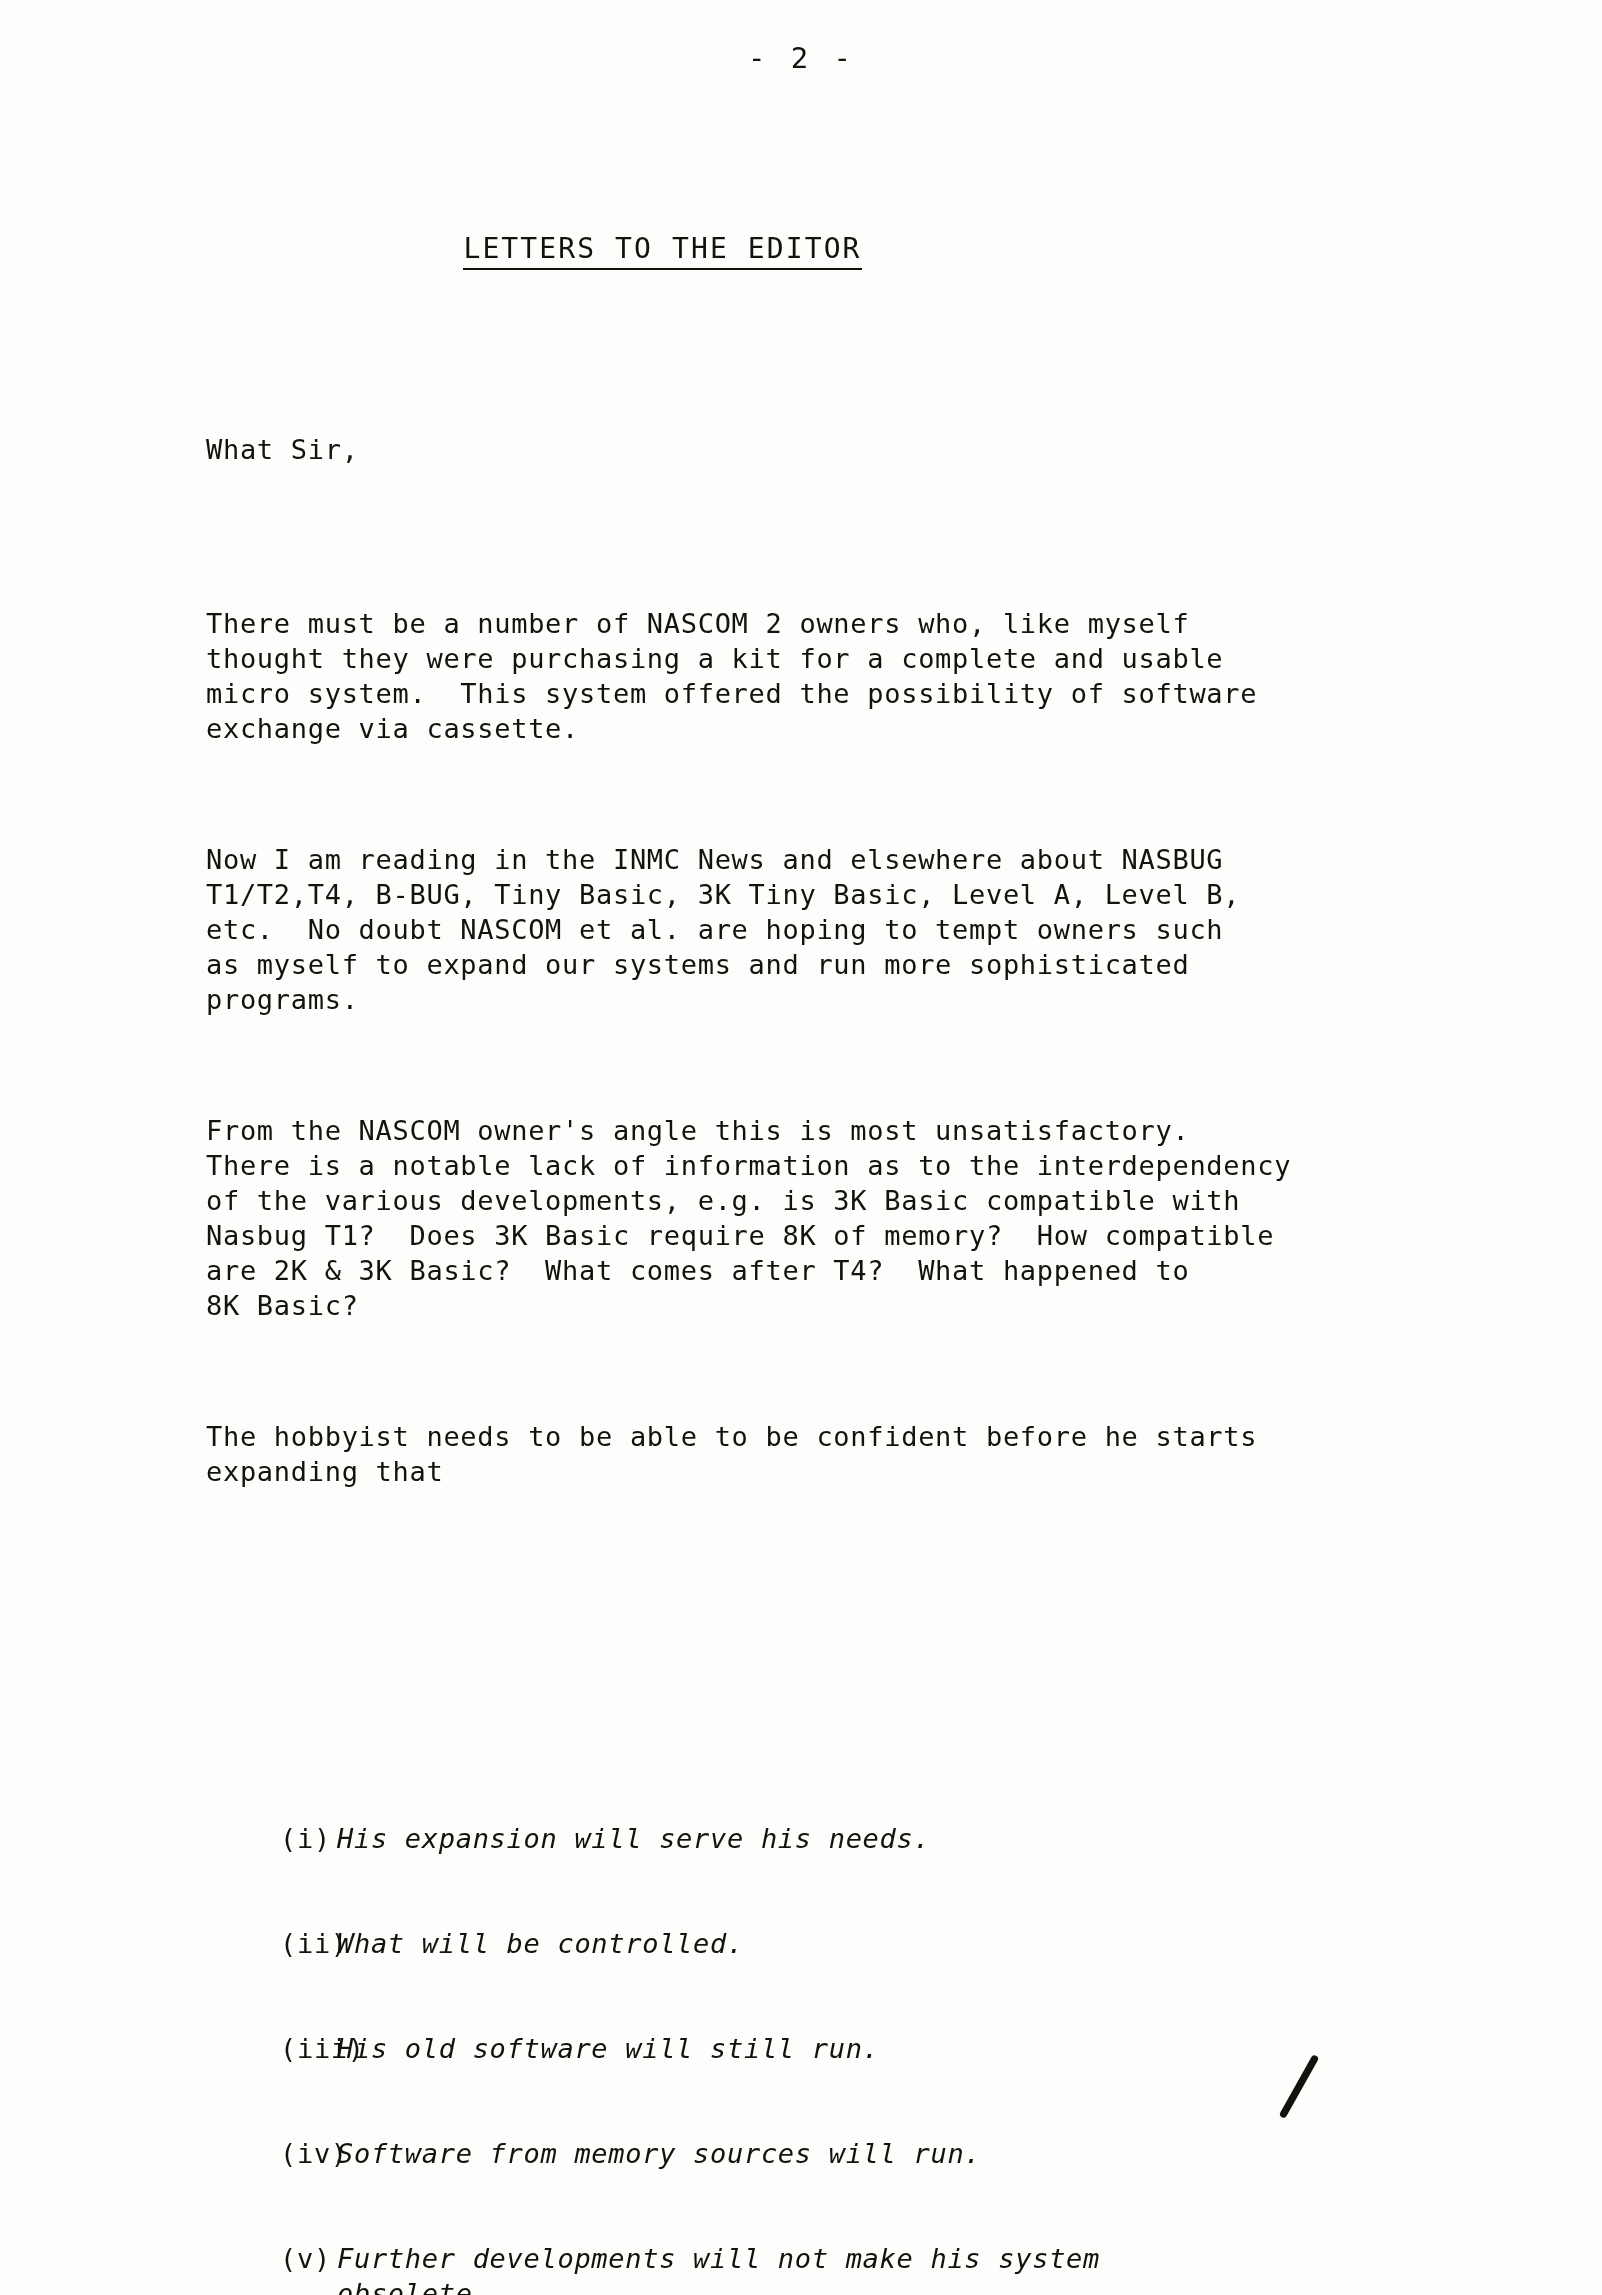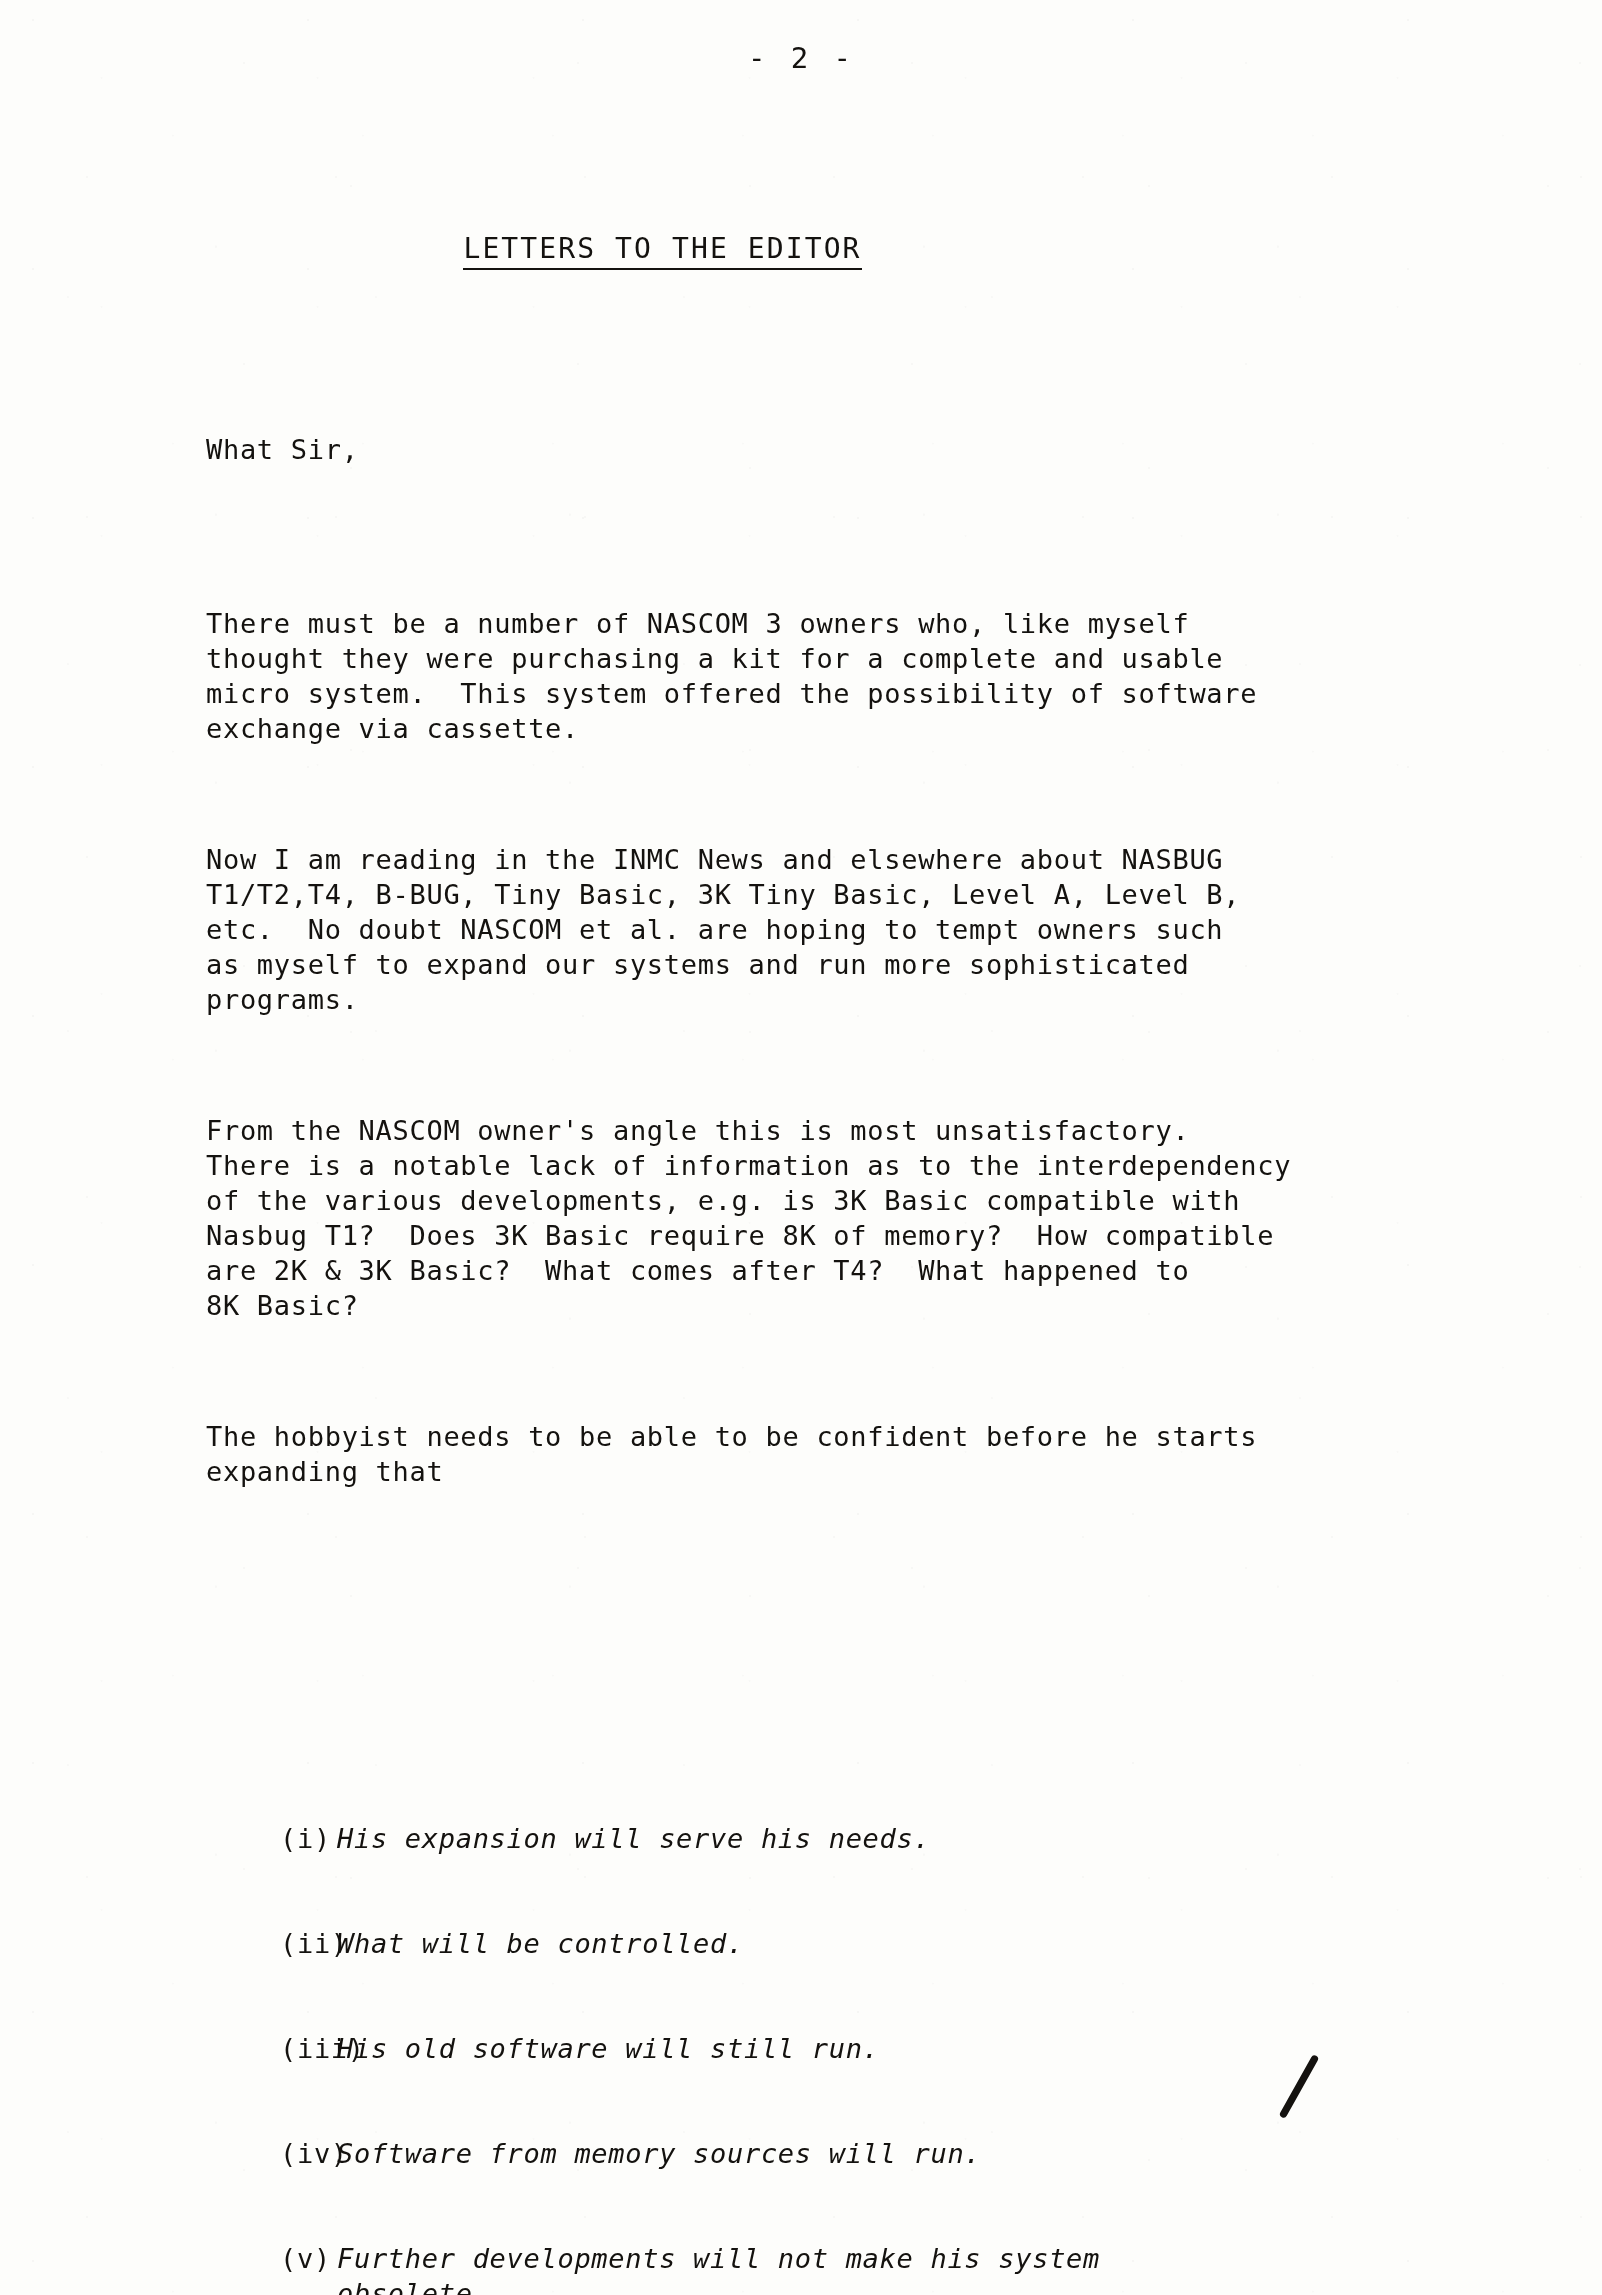--- a/index.html
+++ b/index.html
@@ -118,21 +118,21 @@
   <div class="grain"></div>
 
   <div class="page-number">- 2 -</div>
 
   <div class="doc-title"><span>LETTERS TO THE EDITOR</span></div>
 
   <div class="body">
 
     <p class="para salutation">What Sir,</p>
 
-    <p class="para">There must be a number of NASCOM 3 owners who, like myself
+    <p class="para">There must be a number of NASCOM 2 owners who, like myself
 thought they were purchasing a kit for a complete and usable
 micro system.  This system offered the possibility of software
 exchange via cassette.</p>
     <p class="para">Now I am reading in the INMC News and elsewhere about NASBUG
 T1/T2,T4, B-BUG, Tiny Basic, 3K Tiny Basic, Level A, Level B,
 etc.  No doubt NASCOM et al. are hoping to tempt owners such
 as myself to expand our systems and run more sophisticated
 programs.</p>
     <p class="para">From the NASCOM owner's angle this is most unsatisfactory.
 There is a notable lack of information as to the interdependency

